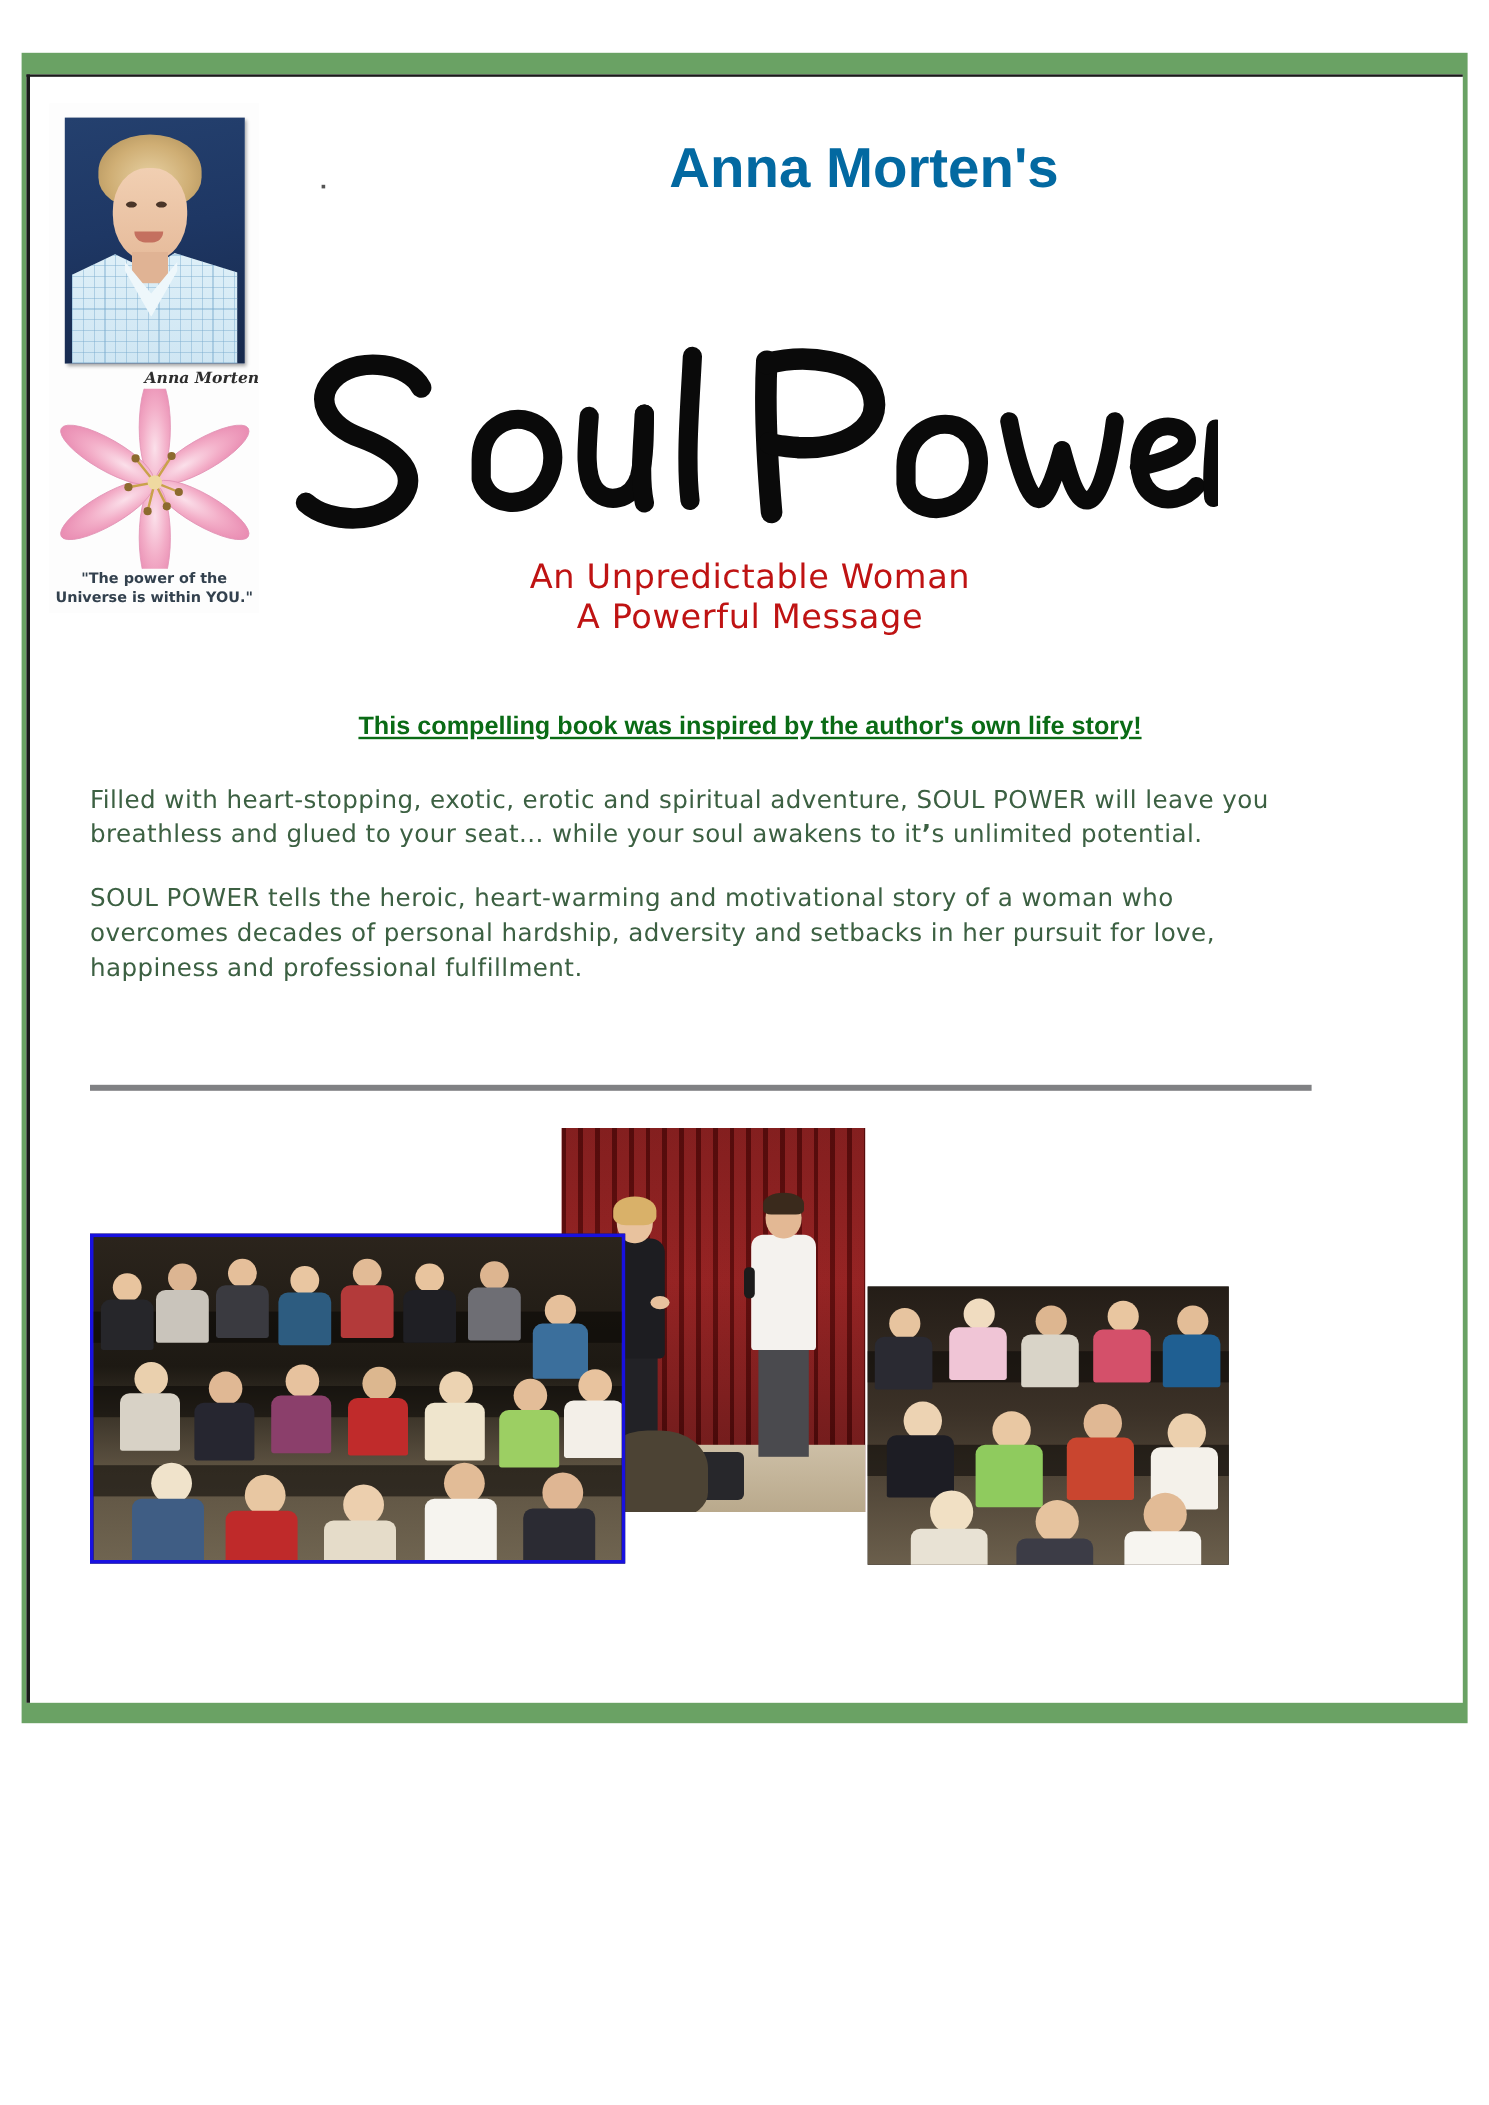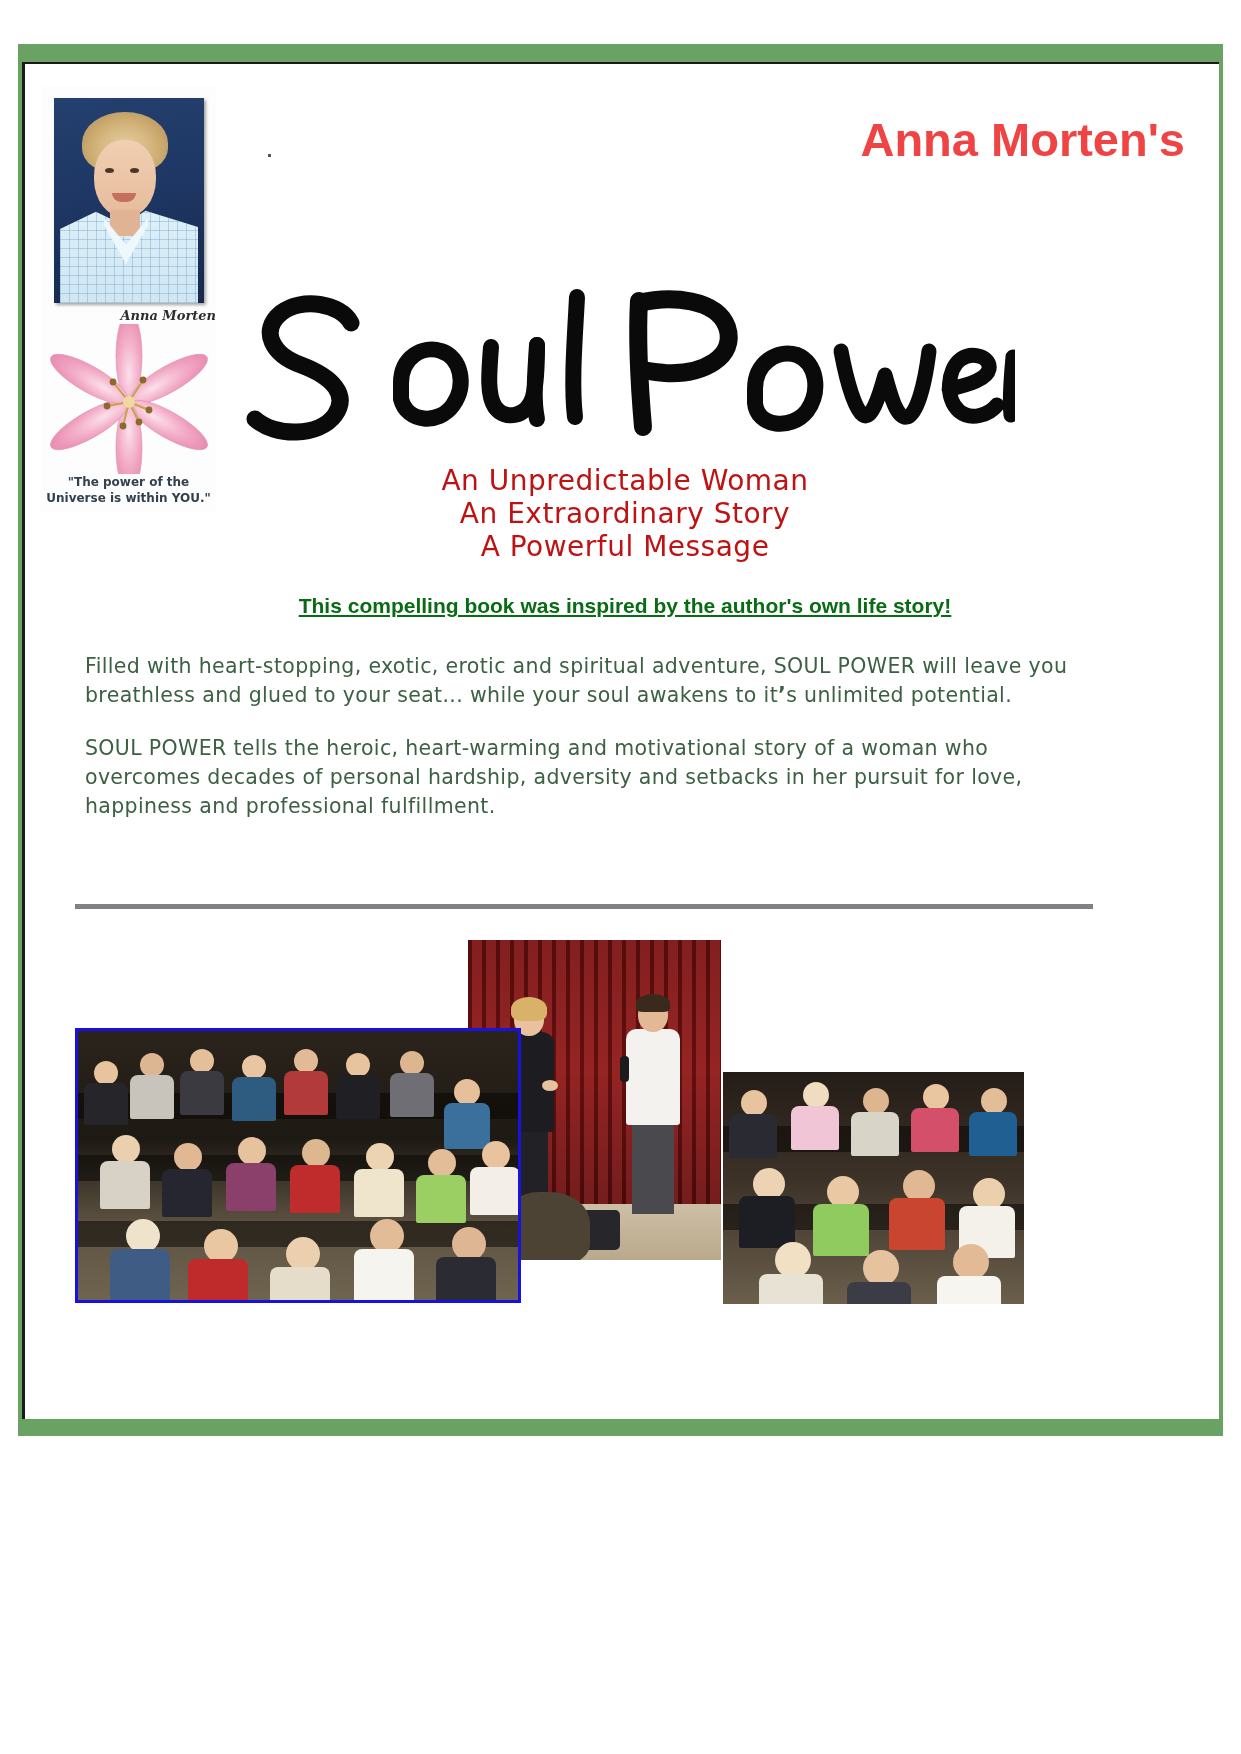--- a/index.html
+++ b/index.html
@@ -143,25 +143,25 @@
     line-height: 16px;
     color: #33414e;
   }
 
   
   .main-title {
     position: absolute;
     left: 230px;
     top: 48px;
     width: 930px;
-    text-align: right;
+    text-align: center;
     font-family: "Liberation Sans", sans-serif;
     font-weight: bold;
     font-size: 47px;
-    color: #ef4444;
+    color: #0369a1;
     letter-spacing: 0px;
   }
   .tiny-dot {
     position: absolute;
     left: 243px;
     top: 90px;
     width: 3px;
     height: 3px;
     background: #555;
   }
@@ -200,21 +200,21 @@
     font-family: "Liberation Sans", sans-serif;
     font-weight: bold;
     font-size: 21px;
     color: #0a6b15;
     text-decoration: underline;
   }
 
   
   .body-copy {
     position: absolute;
-    left: 60px;
+    left: 50px;
     top: 588px;
     width: 1020px;
     font-family: "DejaVu Sans", sans-serif;
     font-size: 20.5px;
     line-height: 29px;
     color: #3c6042;
     letter-spacing: 0.35px;
   }
   .body-copy p { margin: 0 0 24px 0; }
   .body-copy p:last-child { margin-bottom: 0; }
@@ -448,21 +448,20 @@
 
           <path d="M724 110 C744 106, 762 100, 764 90 C766 78, 748 72, 736 80 C722 90, 720 120, 734 132 C746 142, 764 136, 772 126" stroke-width="15"></path>
 
           <path d="M788 78 C786 100, 784 120, 786 136" stroke-width="15"></path>
         </g>
       </svg>
     </div>
 
     <div class="taglines">
       <div>An Unpredictable Woman</div>
-      <div>An Extraordinary Story</div>
       <div>A Powerful Message</div>
     </div>
 
     <div class="hook">This compelling book was inspired by the author's own life story!</div>
 
     <div class="body-copy">
       <p><span>Filled with heart-stopping, exotic, erotic and spiritual adventure, SOUL POWER will leave you breathless and glued to your seat... while your soul awakens to it</span><span class="curly">’</span><span>s unlimited potential.</span></p>
       <p>SOUL POWER tells the heroic, heart-warming and motivational story of a woman who overcomes decades of personal hardship, adversity and setbacks in her pursuit for love, happiness and professional fulfillment.</p>
     </div>
 

